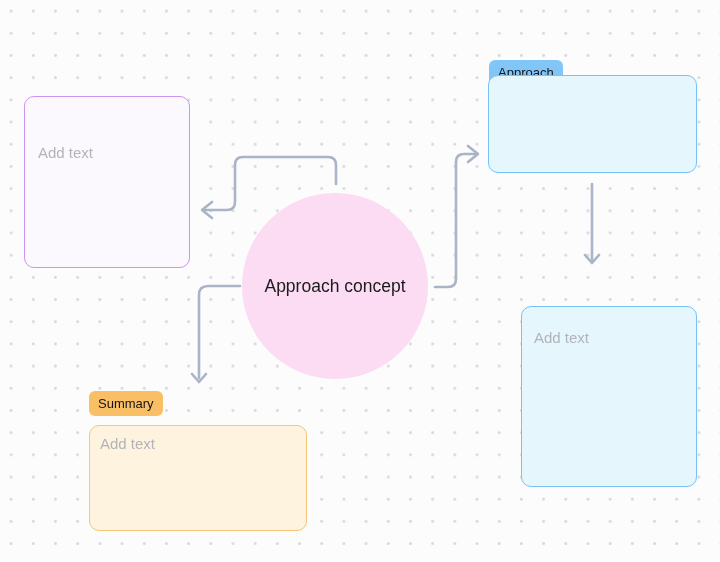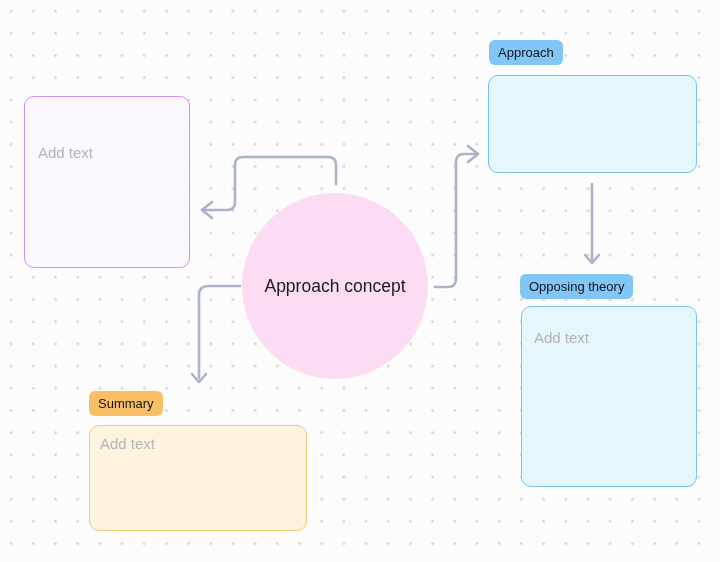--- a/index.html
+++ b/index.html
@@ -99,26 +99,25 @@
     <g>
       <path d="M240,286 L208,286 Q199,286 199,295 L199,378"></path>
       <path d="M192,374 L199,382 L206,374"></path>
     </g>
   </svg>
 
   <div class="node-box box c-purple" style="left:24px; top:96px; width:166px; height:172px;">
     <span class="placeholder" style="left:13px; top:47px;">Add text</span>
   </div>
 
-  <div class="badge c-blue" style="left:489px; top:40px;">Approach</div>
+  <div class="badge c-blue" style="left:489px; top:60px;">Approach</div>
   <div class="node-box box c-blue" style="left:488px; top:75px; width:209px; height:98px;">
     <span class="placeholder" style="left:13px; top:20px;"></span>
   </div>
 
-  <div class="badge c-blue" style="left:520px; top:274px;">Opposing theory</div>
   <div class="node-box box c-blue" style="left:521px; top:306px; width:176px; height:181px;">
     <span class="placeholder" style="left:12px; top:22px;">Add text</span>
   </div>
 
   <div class="badge c-orange" style="left:89px; top:391px;">Summary</div>
   <div class="node-box box c-orange" style="left:89px; top:425px; width:218px; height:106px;">
     <span class="placeholder" style="left:10px; top:9px;">Add text</span>
   </div>
 
   <div class="central-circle">

